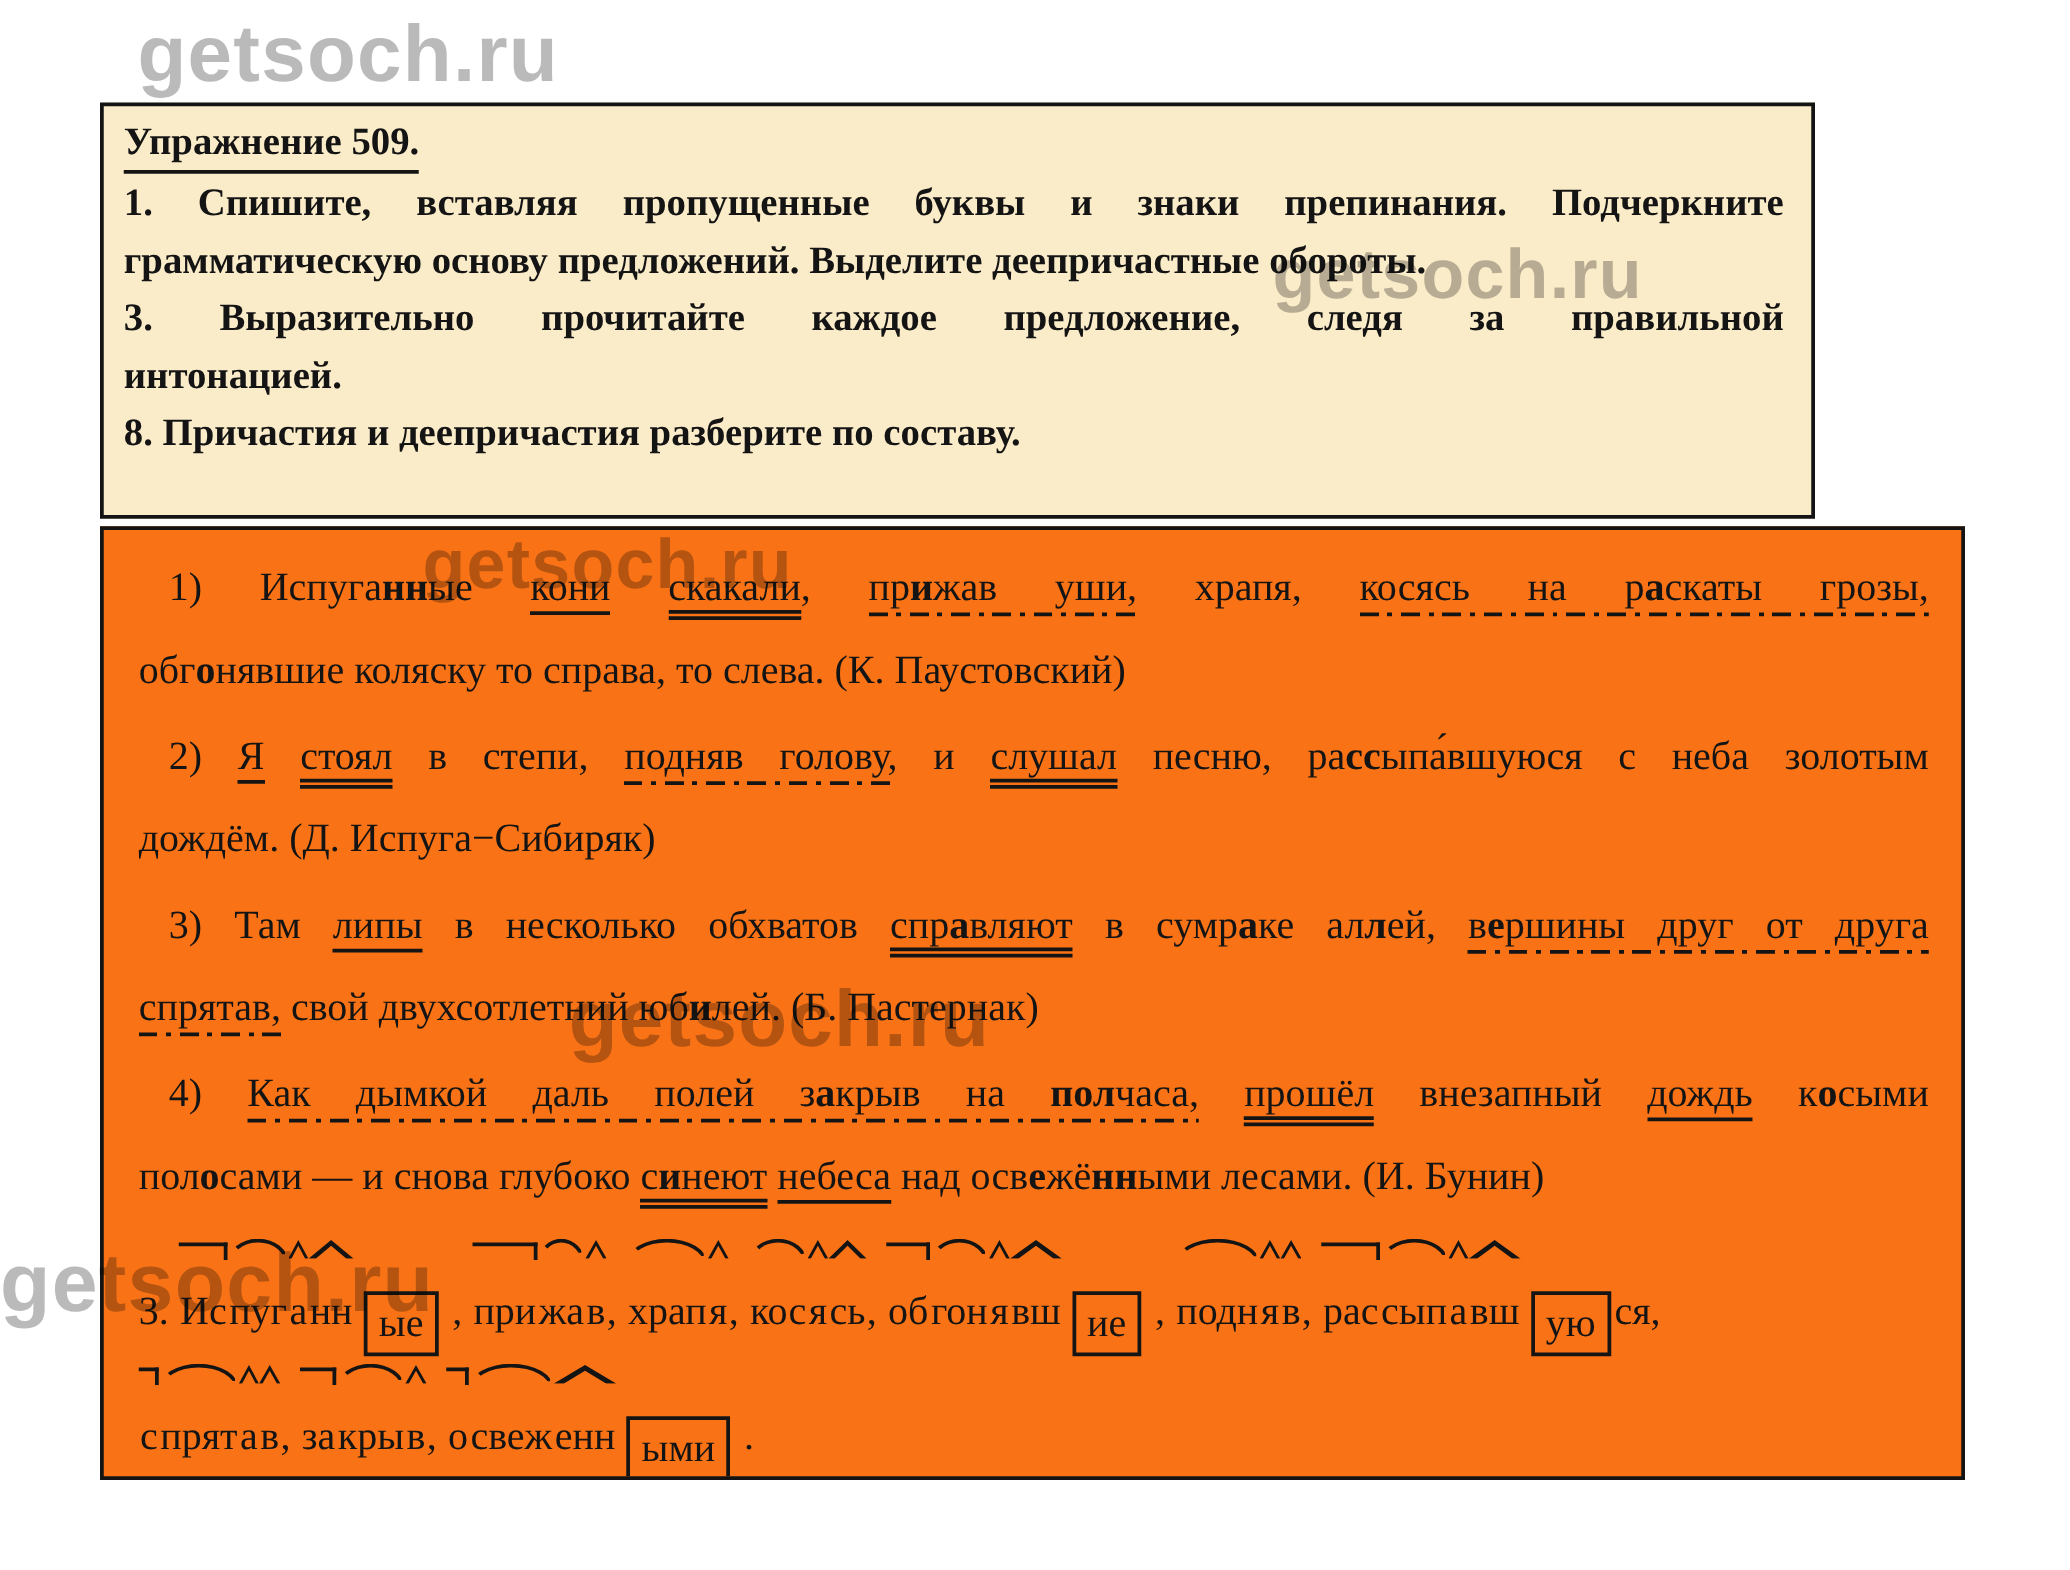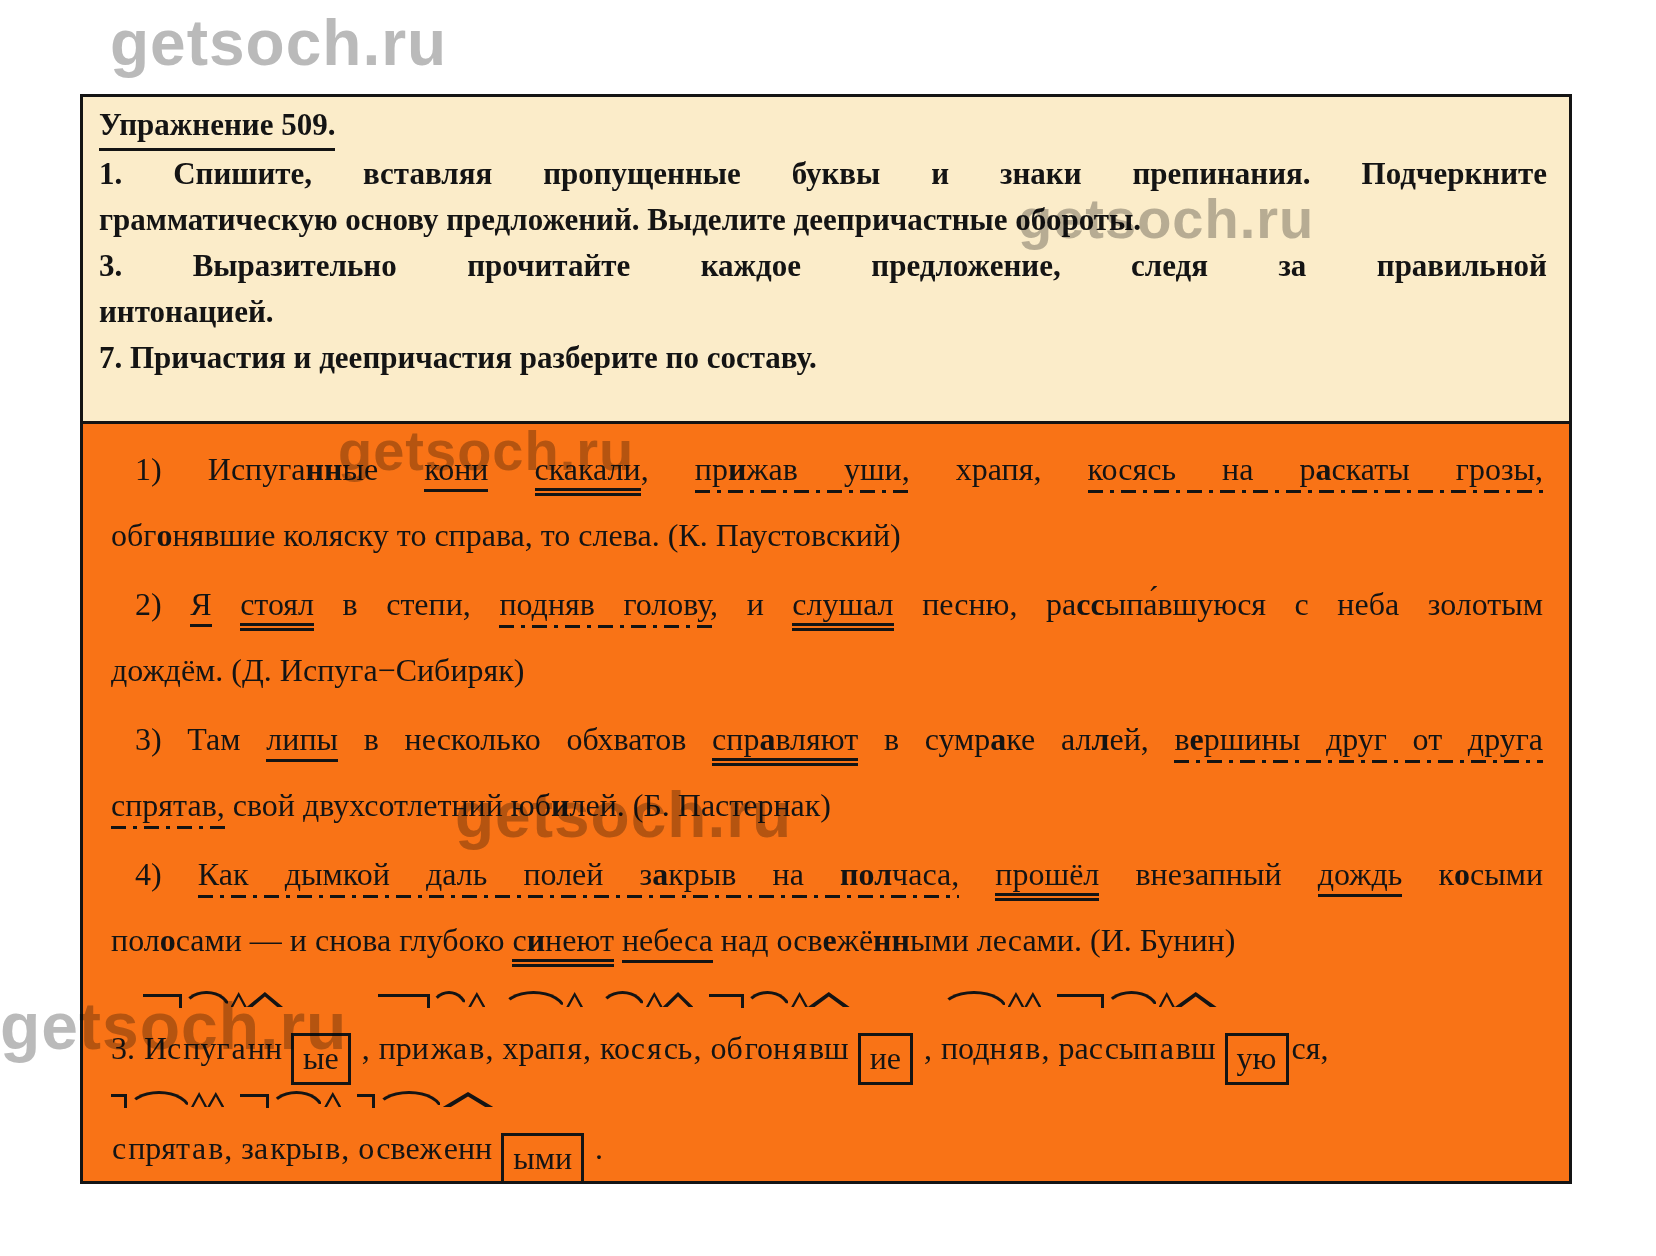--- a/index.html
+++ b/index.html
@@ -5,21 +5,21 @@
   html,body{margin:0;padding:0;}
   body{width:1656px;height:1256px;position:relative;background:#ffffff;overflow:hidden;
        font-family:"Liberation Serif","DejaVu Serif",serif;color:#141414;}
 
   
   .wm{position:absolute;font-family:"Liberation Sans","DejaVu Sans",sans-serif;font-weight:bold;
       color:#a9a9a9;opacity:.8;mix-blend-mode:multiply;letter-spacing:1px;z-index:30;
       pointer-events:none;white-space:nowrap;}
 
   
-  .task-box{position:absolute;left:80px;top:94px;width:1492px;height:333px;box-sizing:border-box;
+  .task-box{position:absolute;left:80px;top:82px;width:1372px;height:333px;box-sizing:border-box;
             border:3px solid #141414;background:#FBECC9;padding:5px 22px 0 16px;
             font-weight:bold;font-size:31px;line-height:46px;z-index:10;overflow:hidden;}
   .task-title-line{display:block;}
   .task-title{display:inline-block;border-bottom:3px solid #141414;padding-bottom:0px;}
   .task-line{display:block;}
   .task-line.just{text-align:justify;text-align-last:justify;text-justify:inter-word;}
 
   
   .answer-box{position:absolute;left:80px;top:421px;width:1492px;height:763px;box-sizing:border-box;
               border:3px solid #141414;background:#f97316;padding:12px 26px 0 28px;
@@ -66,21 +66,21 @@
   <div>
       <div>
         <span class="task-line just">1. Спишите, вставляя пропущенные буквы и знаки препинания. Подчеркните</span>
         <span class="task-line">грамматическую основу предложений. Выделите деепричастные обороты.</span>
       </div>
       <div>
         <span class="task-line just">3. Выразительно прочитайте каждое предложение, следя за правильной</span>
         <span class="task-line">интонацией.</span>
       </div>
       <div>
-        <span class="task-line">7. Причастия и деепричастия разберите по составу.</span>
+        <span class="task-line">8. Причастия и деепричастия разберите по составу.</span>
       </div>
     </div>
 </div>
 
 <div class="answer-box">
   <div>
       <div class="sent">
         <span class="sline just"><span><span>1) Испуга</span><span class="b">нн</span><span>ые </span></span><span class="u-subj"><span>кони</span></span><span><span> </span></span><span class="u-pred"><span>скакали</span></span><span><span>, </span></span><span class="u-adv"><span>пр</span><span class="b">и</span><span>жав уши,</span></span><span><span> храпя, </span></span><span class="u-adv"><span>косясь на р</span><span class="b">а</span><span>скаты грозы,</span></span></span>
         <span class="sline"><span><span>обг</span><span class="b">о</span><span>нявшие коляску то справа, то слева. (К. Паустовский)</span></span></span>
       </div>

